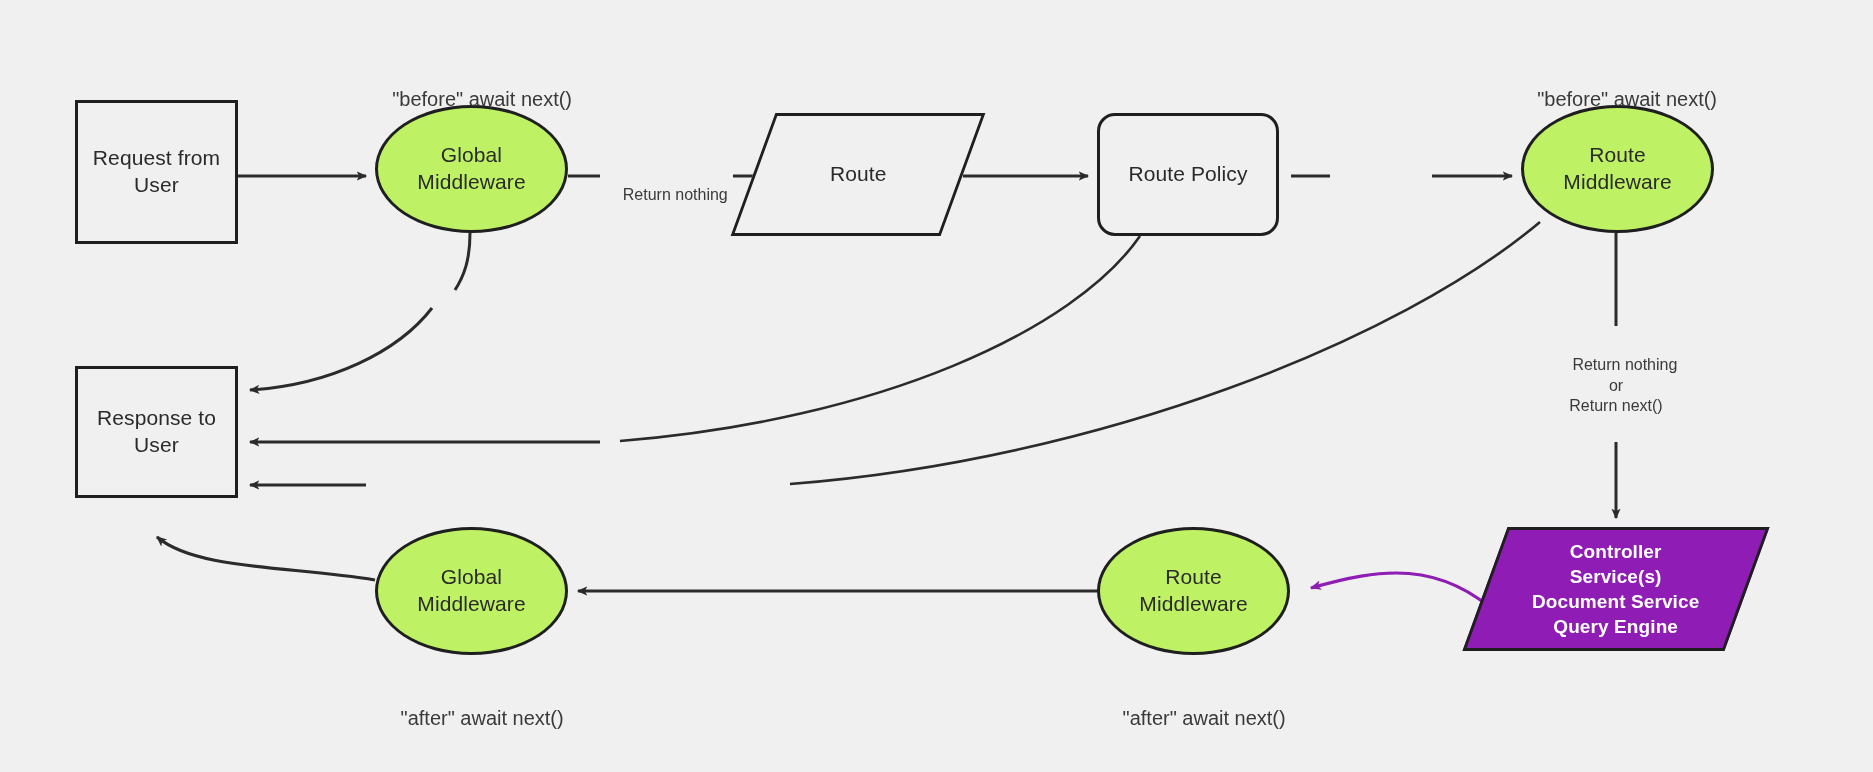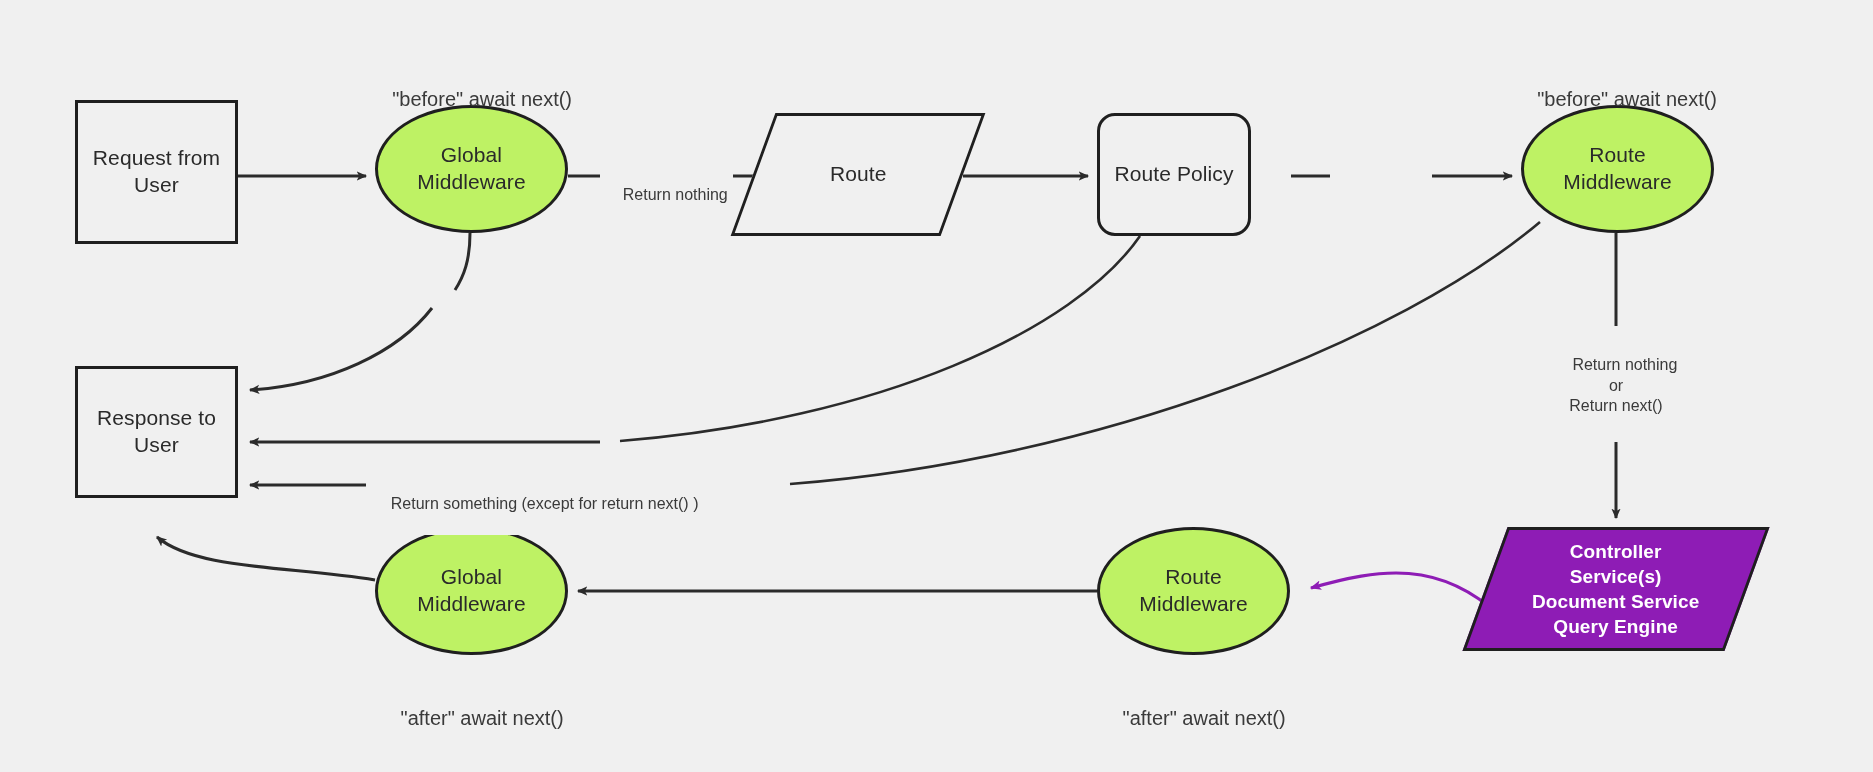--- a/index.html
+++ b/index.html
@@ -140,21 +140,21 @@
 
   <div class="node node-ellipse" style="left:375px; top:105px; width:193px; height:128px;">
     <span style="white-space:pre-line;">Global
 Middleware</span>
   </div>
 
   <div class="node node-para" style="left:753px; top:113px; width:210px; height:123px;">
     <span class="para-text" style="white-space:pre-line;">Route</span>
   </div>
 
-  <div class="node node-round" style="left:1097px; top:113px; width:154px; height:123px;">
+  <div class="node node-round" style="left:1097px; top:113px; width:182px; height:123px;">
     <span style="white-space:pre-line;">Route Policy</span>
   </div>
 
   <div class="node node-ellipse" style="left:1521px; top:105px; width:193px; height:128px;">
     <span style="white-space:pre-line;">Route
 Middleware</span>
   </div>
 
   <div class="node node-rect" style="left:75px; top:366px; width:163px; height:132px;">
     <span style="white-space:pre-line;">Response to
@@ -178,23 +178,20 @@
 Query Engine</span>
   </div>
 
   <div class="edge-label" style="left:600px; top:164px;">
     <span>Return nothing</span>
   </div>
 
 
 
 
-  <div class="edge-label" style="left:368px; top:473px;">
-    <span>Return something (except for return next() )</span>
-  </div>
 
   <div class="edge-label" style="left:1616px; top:330px; transform:translateX(-50%); padding:4px 8px;">
     <span style="white-space:pre-line;">Return nothing
 or
 Return next()</span>
   </div>
 
   <div class="caption" style="left:471px; top:60px; transform:translateX(-50%);">
     <span>"before" await next()</span>
   </div>

